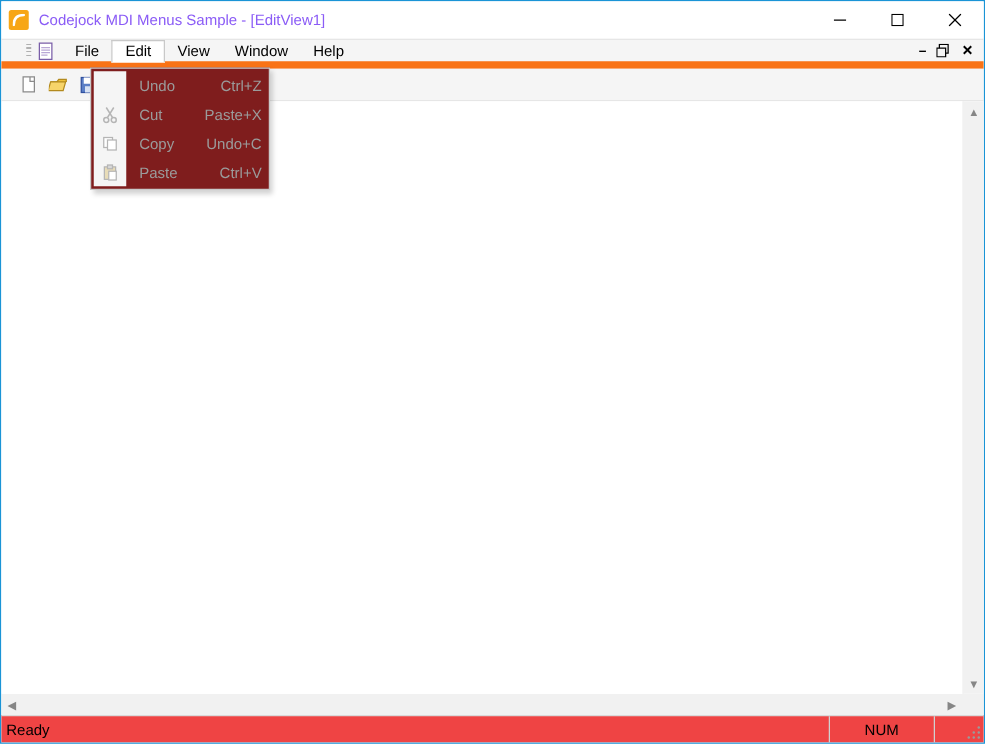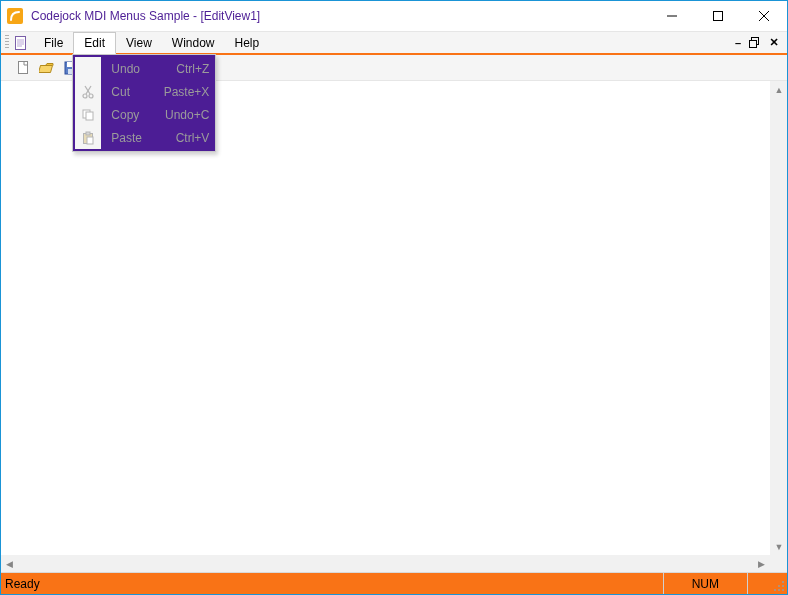--- a/index.html
+++ b/index.html
@@ -28,37 +28,37 @@
     background:#f7a616;
     border-radius:2px;
     display:inline-flex;
     align-items:center;
     justify-content:center;
     margin-right:8px;
     font-size:10px;
     color:#fff;
     font-weight:bold;
   }
-  .title-text { color:#4c1d95; flex:0 0 auto; }
+  .title-text { color:#8b5cf6; flex:0 0 auto; }
   .titlebar-spacer { flex:1; }
   .win-btn {
     width:46px; height:30px;
     display:inline-flex; align-items:center; justify-content:center;
     color:#000;
   }
   .win-btn svg { stroke:#000; stroke-width:1; fill:none; }
   
   .menubar-row {
     height:24px;
     background:#f5f5f5;
     border-top:1px solid #e6e6e6;
-    border-bottom:2px solid #f97316;
+    border-bottom:6px solid #f97316;
     display:flex;
     align-items:stretch;
-    padding-left:4px;
+    padding-left:20px;
   }
   .grip {
     width:4px;
     margin:3px 3px 3px 0;
     background: repeating-linear-gradient(to bottom,#b0b0b0 0 1px,transparent 1px 3px);
   }
   .mdi-icon {
     width:18px;
     display:flex; align-items:center; justify-content:center;
     margin-right:4px;
@@ -140,21 +140,21 @@
     font-size:9px;
   }
   .hscroll-row .track { flex:1; }
   .hscroll-row .corner {
     width:17px;
     background:#f1f1f1;
   }
   
   .statusbar {
     height:22px;
-    background:#f97316;
+    background:#ef4444;
     border-top:1px solid #d9d9d9;
     display:flex;
     align-items:center;
     font-size:12px;
   }
   .status-left { flex:1; padding-left:4px; }
   .status-cell {
     border-left:1px solid #d0d0d0;
     padding:0 28px;
     height:100%;
@@ -162,21 +162,21 @@
   }
   .size-grip {
     width:18px; height:100%;
     display:flex; align-items:flex-end; justify-content:flex-end;
     padding:2px;
   }
   
   .dropdown {
     position:absolute;
     top:0; left:0;
-    background:#4c1d95;
+    background:#7f1d1d;
     border:1px solid #c9c9c9;
     box-shadow:2px 3px 4px rgba(0,0,0,0.18);
     z-index:10;
     display:flex;
     padding:2px;
   }
   .dropdown .icon-strip {
     width:26px;
     background:#f5f5f5;
     display:flex; flex-direction:column;

